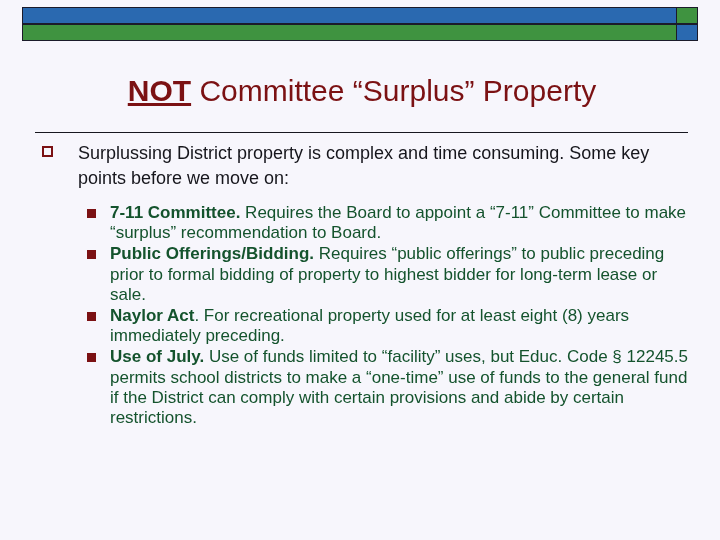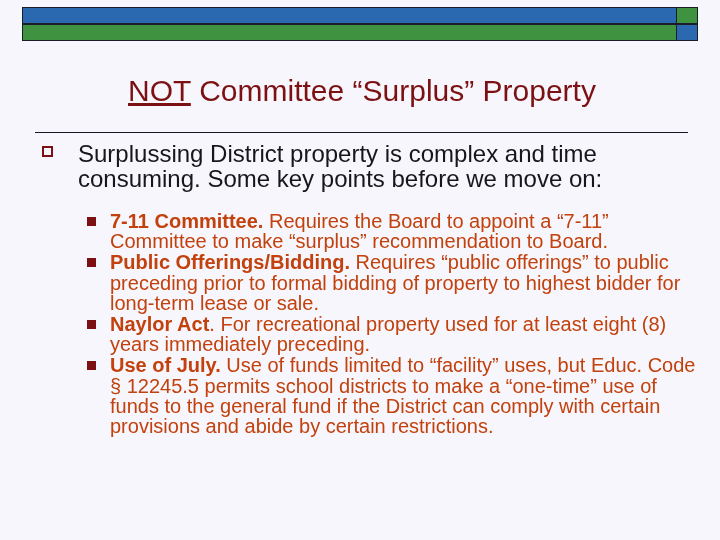--- a/index.html
+++ b/index.html
@@ -55,21 +55,21 @@
     top: 74px;
     width: 652px;
     text-align: center;
     color: #7b1113;
     font-size: 30px;
     line-height: 34px;
     font-weight: normal;
     white-space: nowrap;
   }
   .title .emph {
-    font-weight: normal;
+    font-weight: bold;
     text-decoration: underline;
     text-align: center;
   }
 
   .rule {
     position: absolute;
     left: 35px;
     top: 132px;
     width: 653px;
     height: 0;
@@ -81,43 +81,43 @@
     position: absolute;
     left: 36px;
     top: 141px;
     width: 660px;
   }
 
   .lvl1 {
     position: relative;
     padding-left: 42px;
     color: #16161c;
-    font-size: 24px;
+    font-size: 18px;
     line-height: 25px;
-    margin-bottom: 20px;
+    margin-bottom: 12px;
   }
   .lvl1 .marker {
     position: absolute;
     left: 6px;
     top: 5px;
     width: 11px;
     height: 11px;
     box-sizing: border-box;
     border: 2.5px solid #7b1113;
     background: #f7f6fc;
   }
 
   .sublist {
     margin-top: 1px;
   }
   .lvl2 {
     position: relative;
     padding-left: 74px;
-    color: #c2410c;
-    font-size: 20px;
+    color: #14532d;
+    font-size: 17px;
     line-height: 20.2px;
     margin-bottom: 1px;
   }
   .lvl2 .marker {
     position: absolute;
     left: 51px;
     top: 6px;
     width: 9px;
     height: 9px;
     background: #7b1113;

